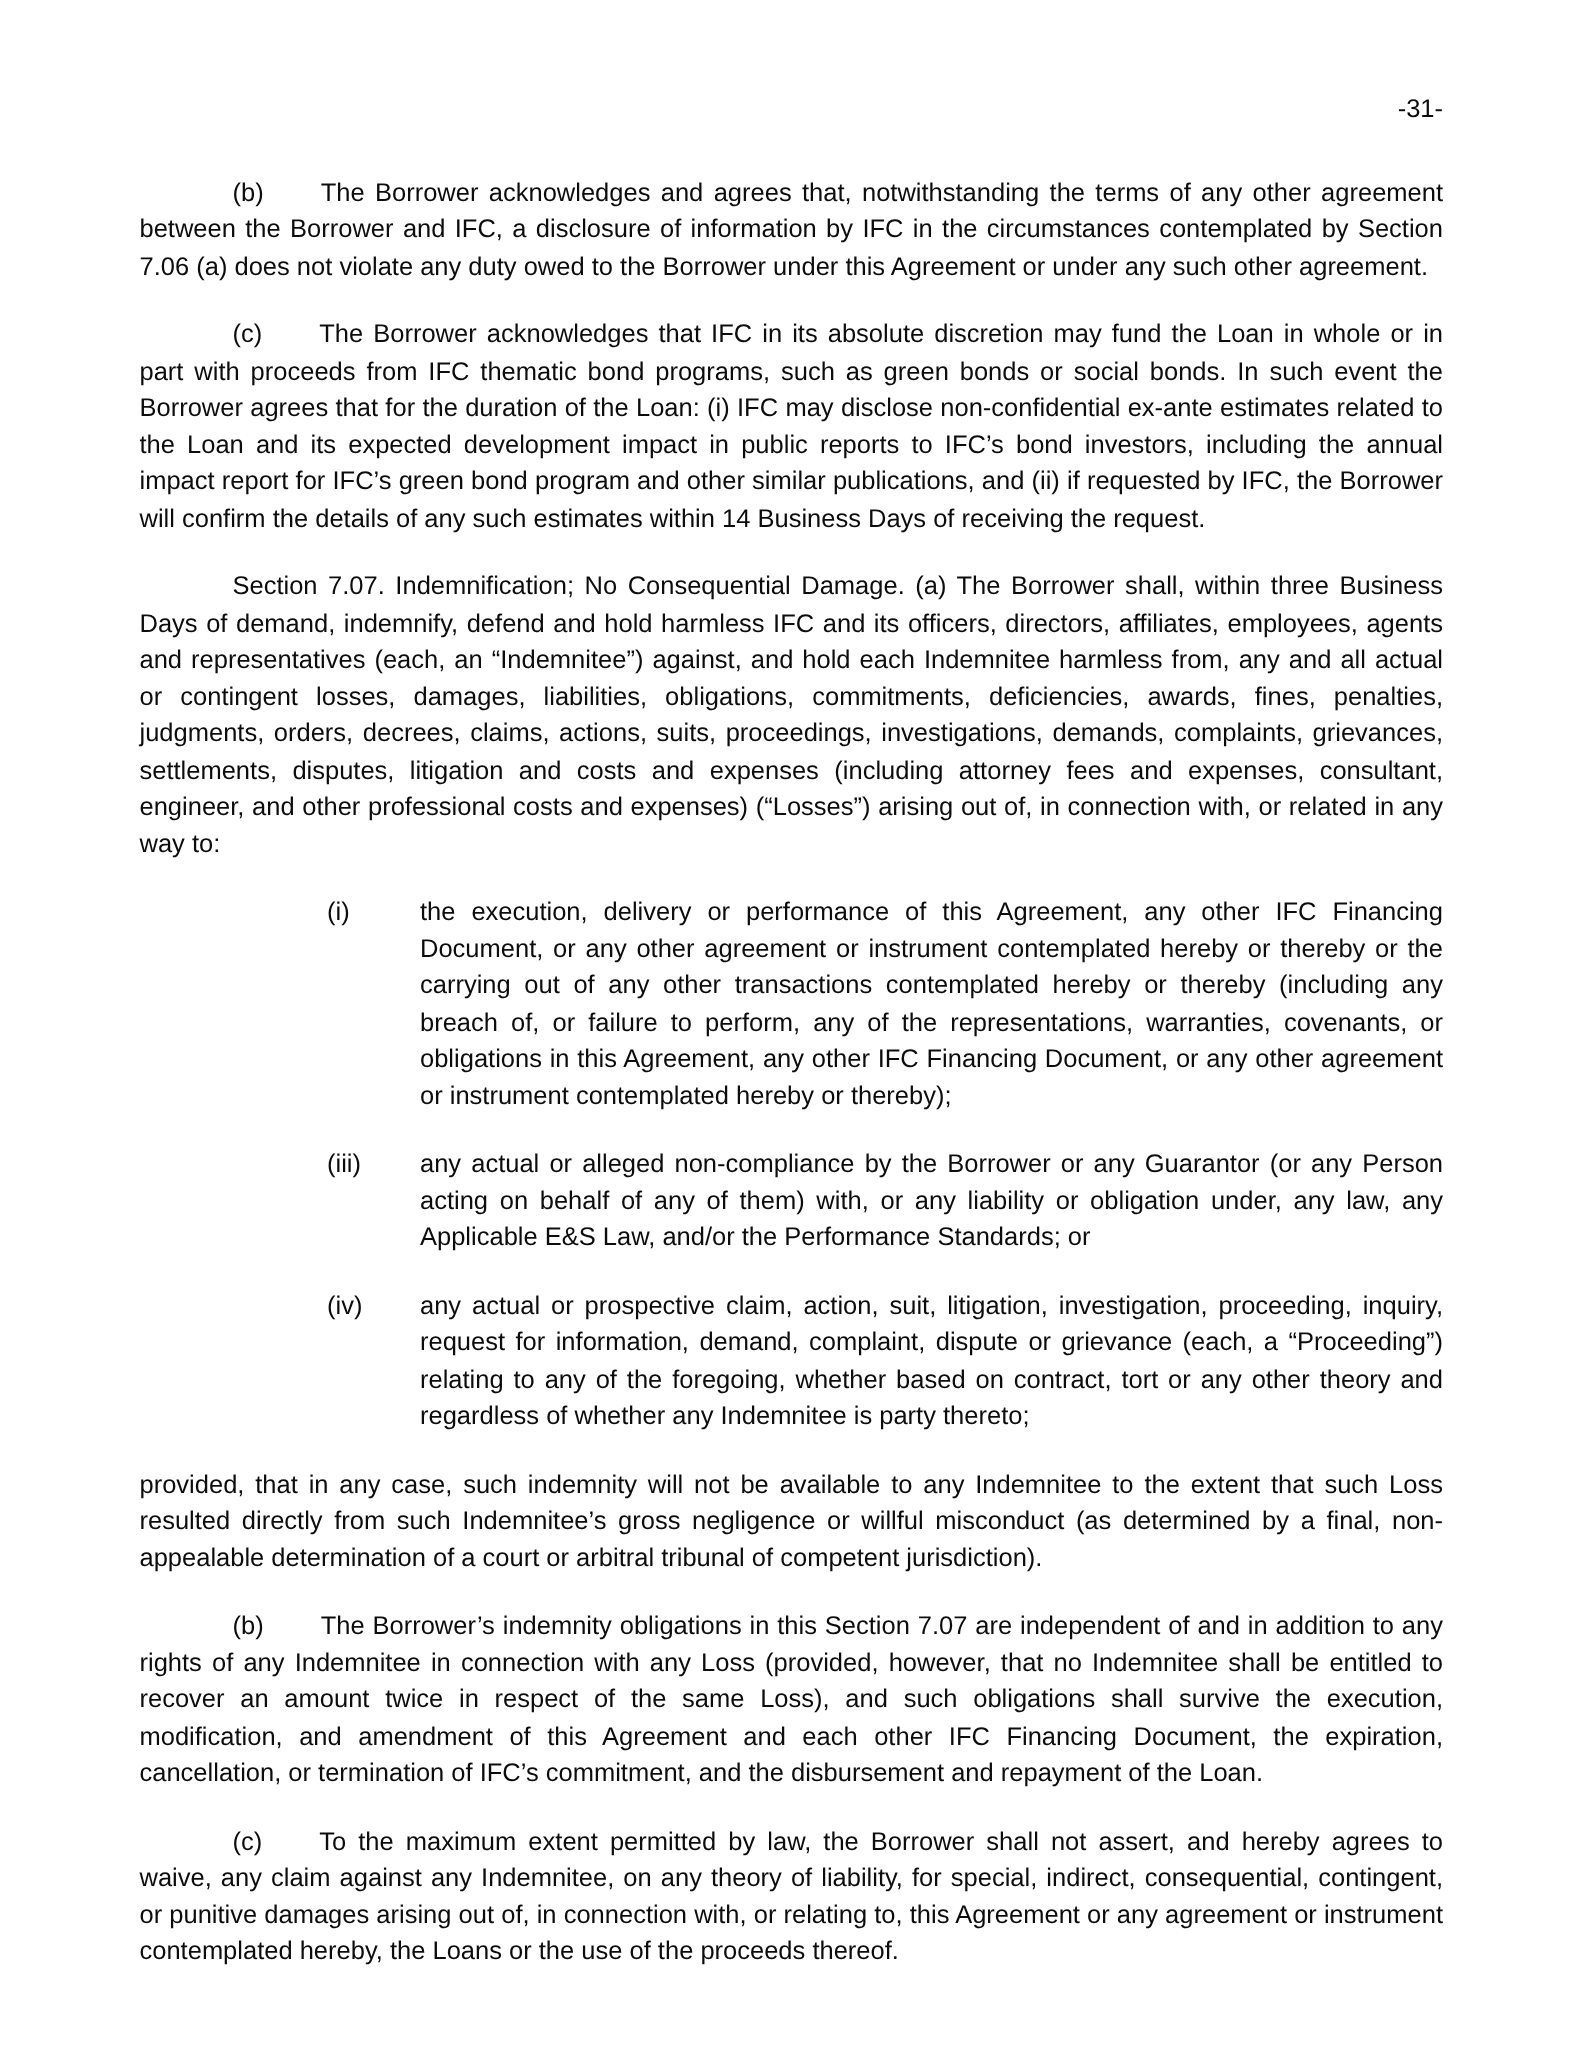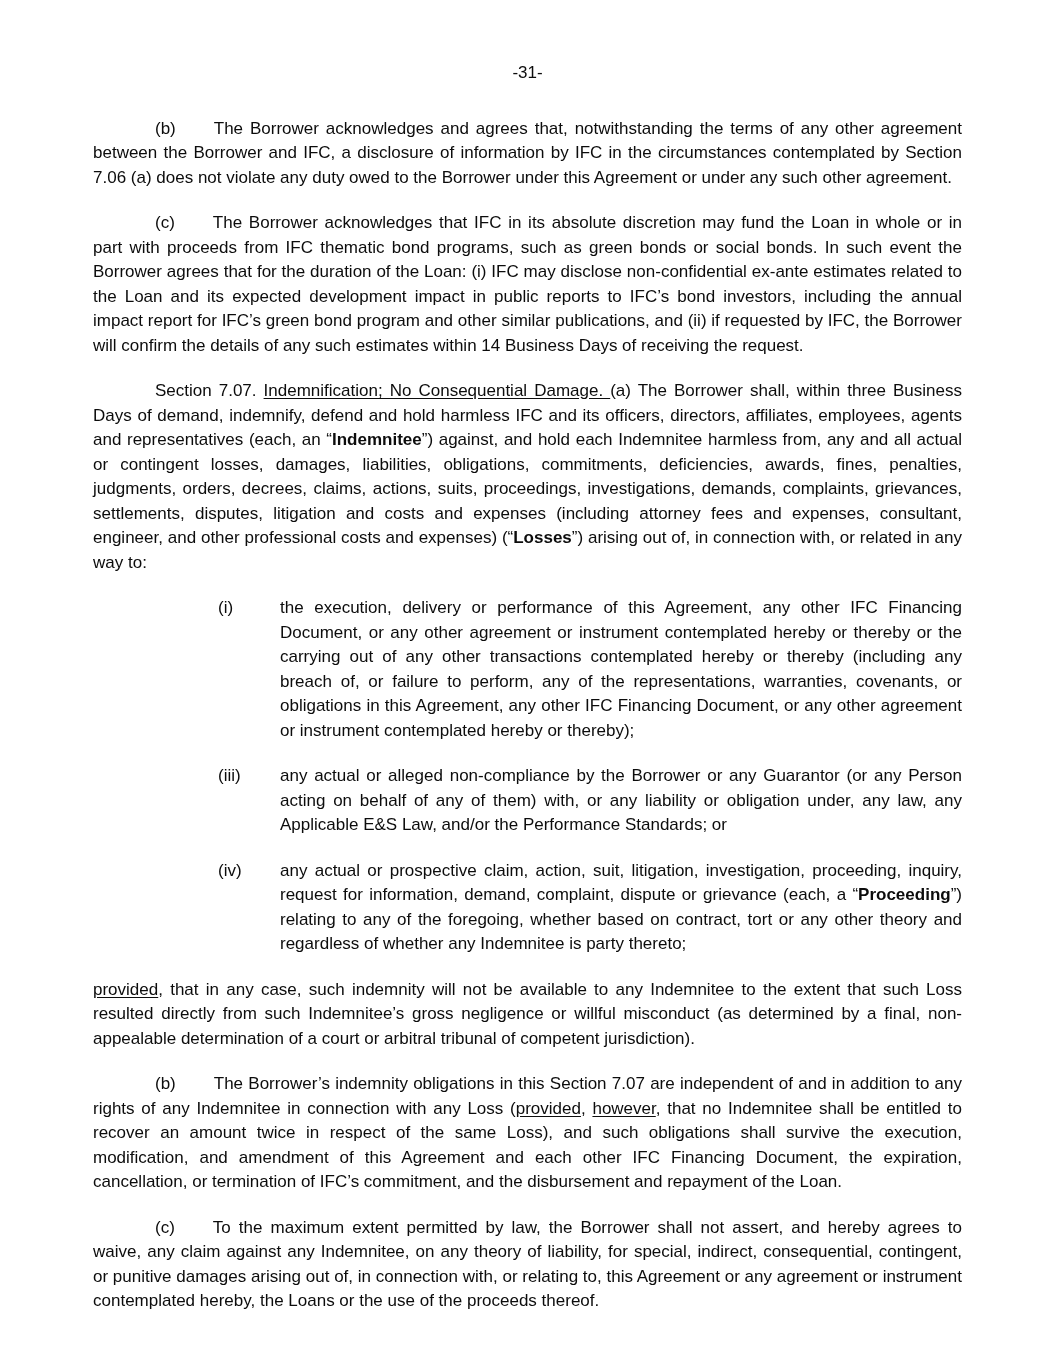--- a/index.html
+++ b/index.html
@@ -13,21 +13,21 @@
     -webkit-font-smoothing: antialiased;
   }
   .page {
     box-sizing: border-box;
     width: 1055px;
     min-height: 1365px;
     padding: 61px 93px 60px 93px;
     background: #ffffff;
   }
   .pagenum {
-    text-align: center;
+    text-align: right;
     margin: 0 0 31px 0;
   }
   .para {
     text-align: justify;
     margin: 0 0 21px 0;
   }
   
   .labeled { text-indent: 62px; }
   .ptab { display: inline-block; width: 38px; }
   
@@ -38,22 +38,22 @@
     margin-left: 187px;
     margin-bottom: 21px;
     text-align: justify;
   }
   .li .plabel {
     position: absolute;
     left: -62px;
     top: 0;
     text-indent: 0;
   }
-  .u { text-decoration: underline; text-underline-offset: 2px; }
-  .b { font-weight: bold; margin-top: 34px; }
+  .u { text-underline-offset: 2px; }
+  .b { font-weight: normal; margin-top: 34px; }
 </style>
 </head>
 <body>
 
 <div class="page">
 
   <div class="pagenum">-31-</div>
 
   <div class="para labeled"><span class="plabel">(b)</span><span class="ptab"></span><span><span>The Borrower acknowledges and agrees that, notwithstanding the terms of any other agreement between the Borrower and IFC, a disclosure of information by IFC in the circumstances contemplated by Section 7.06 (a) does not violate any duty owed to the Borrower under this Agreement or under any such other agreement.</span></span></div>
 

